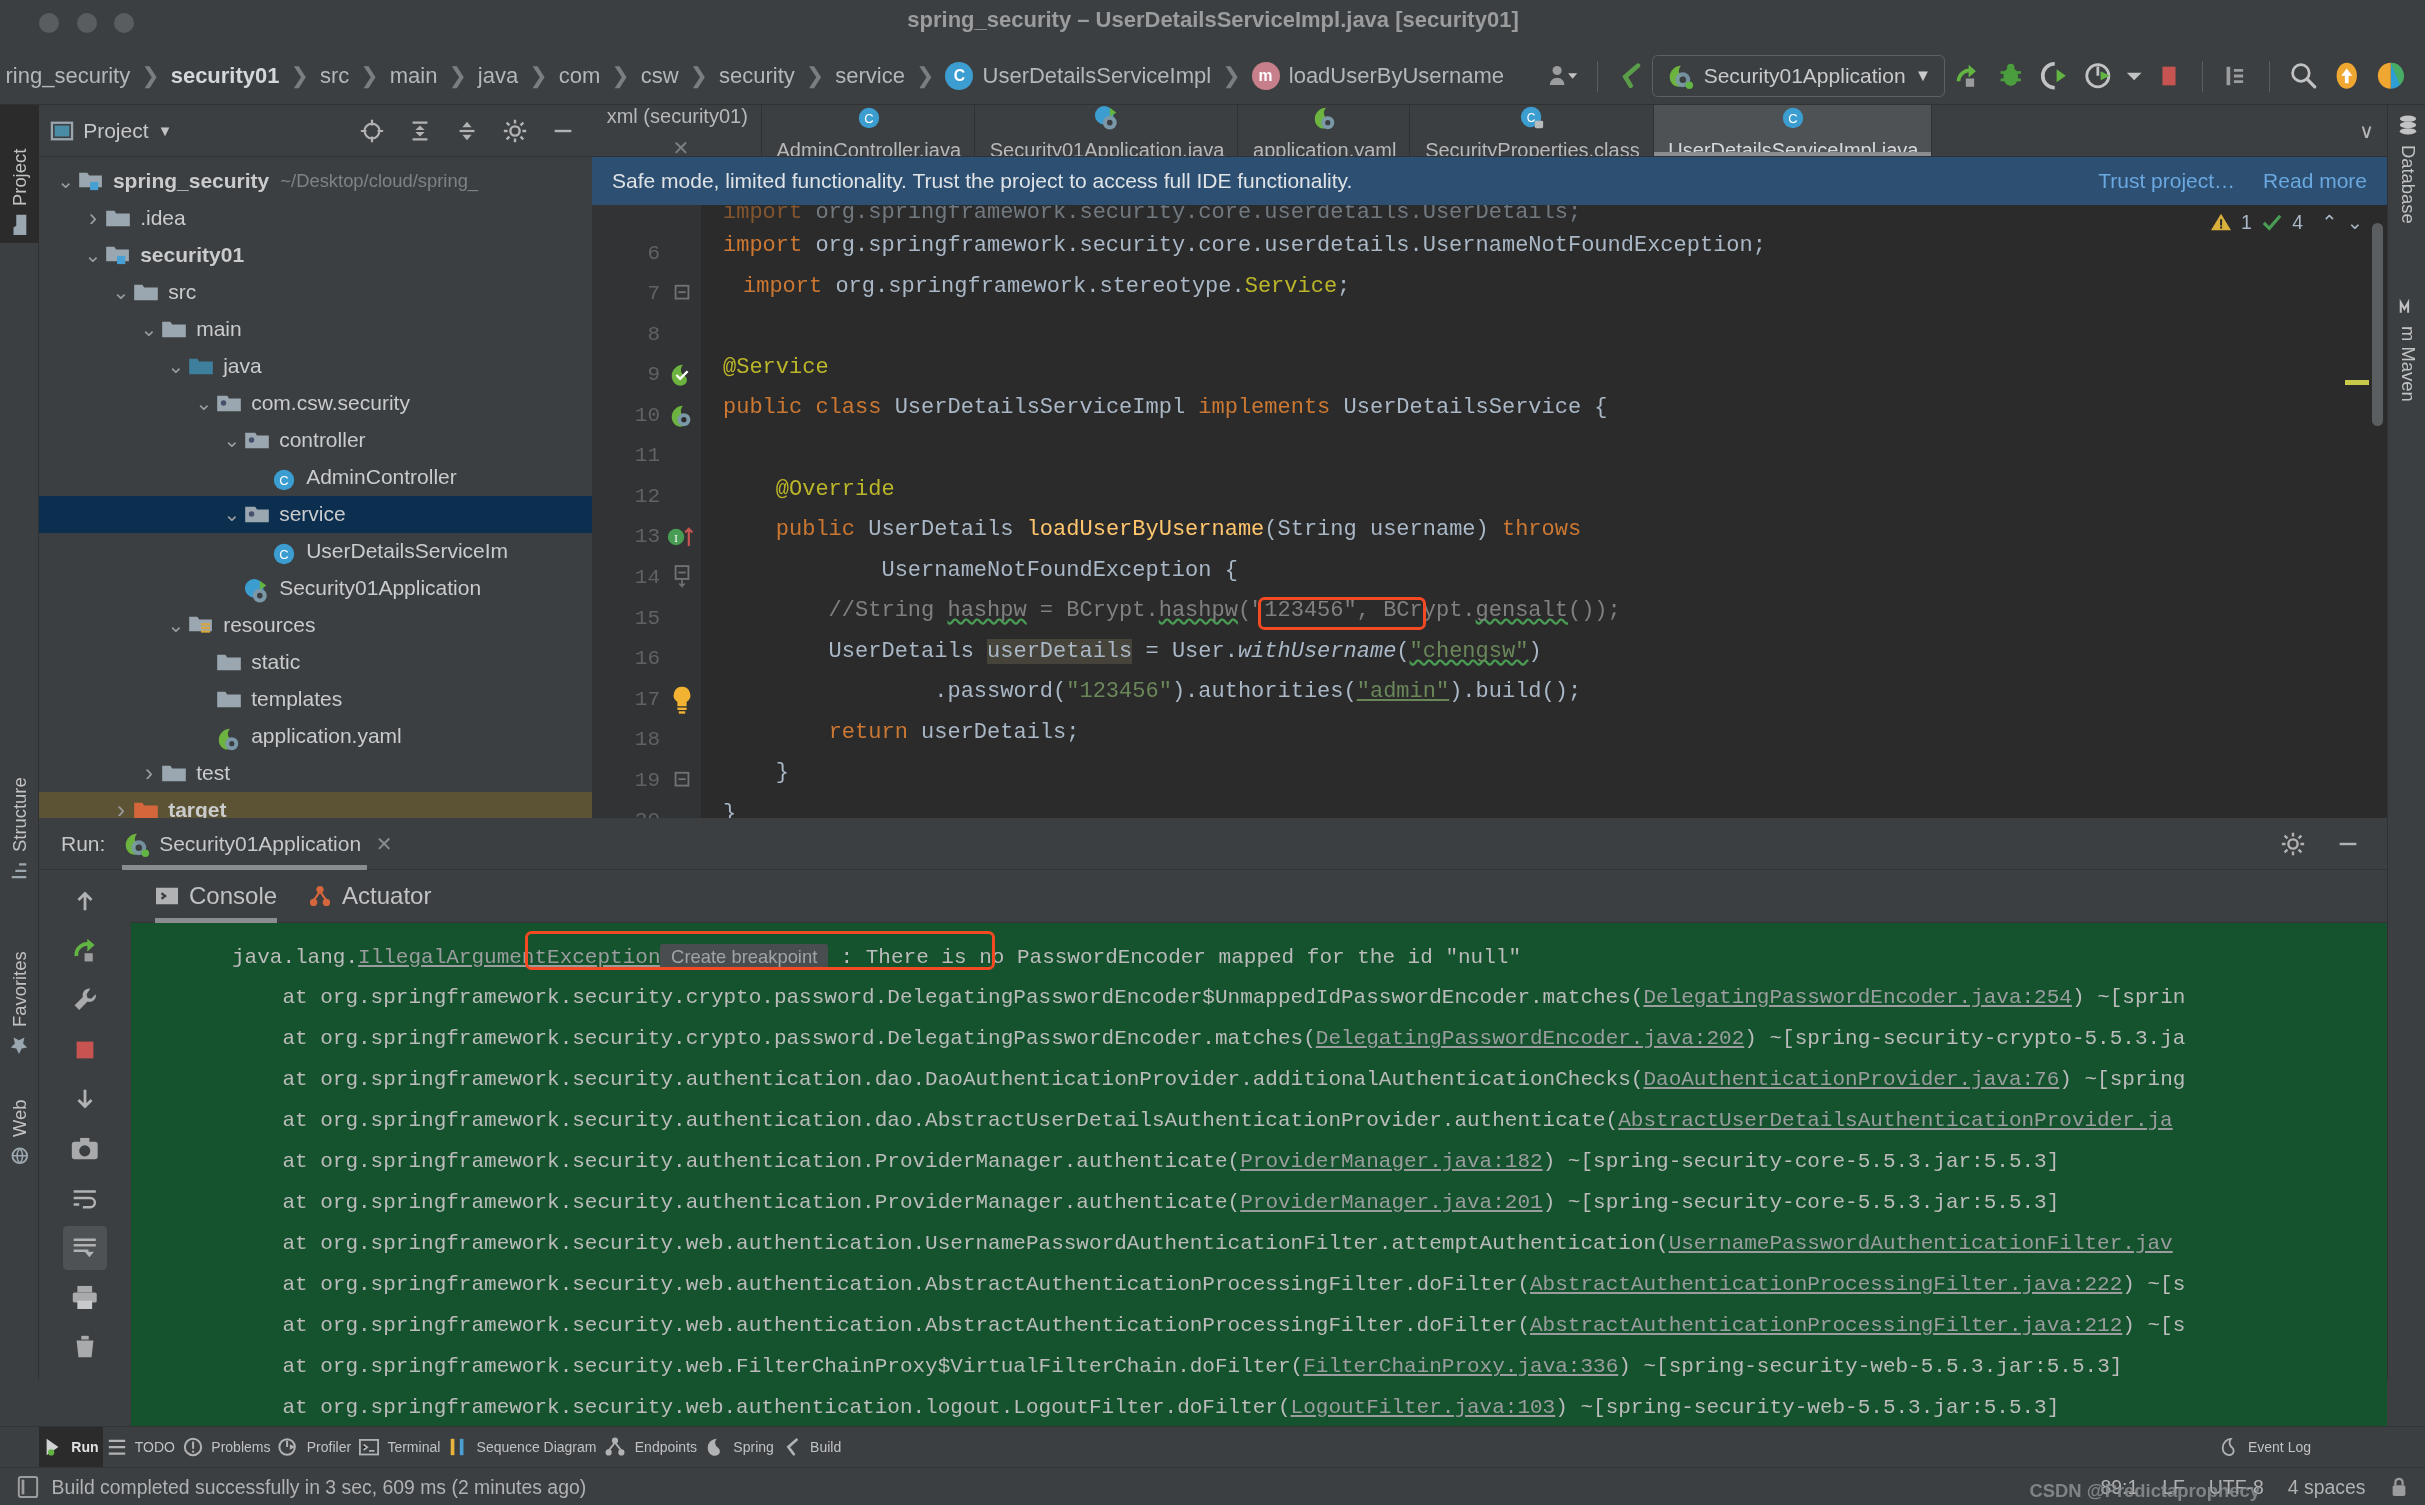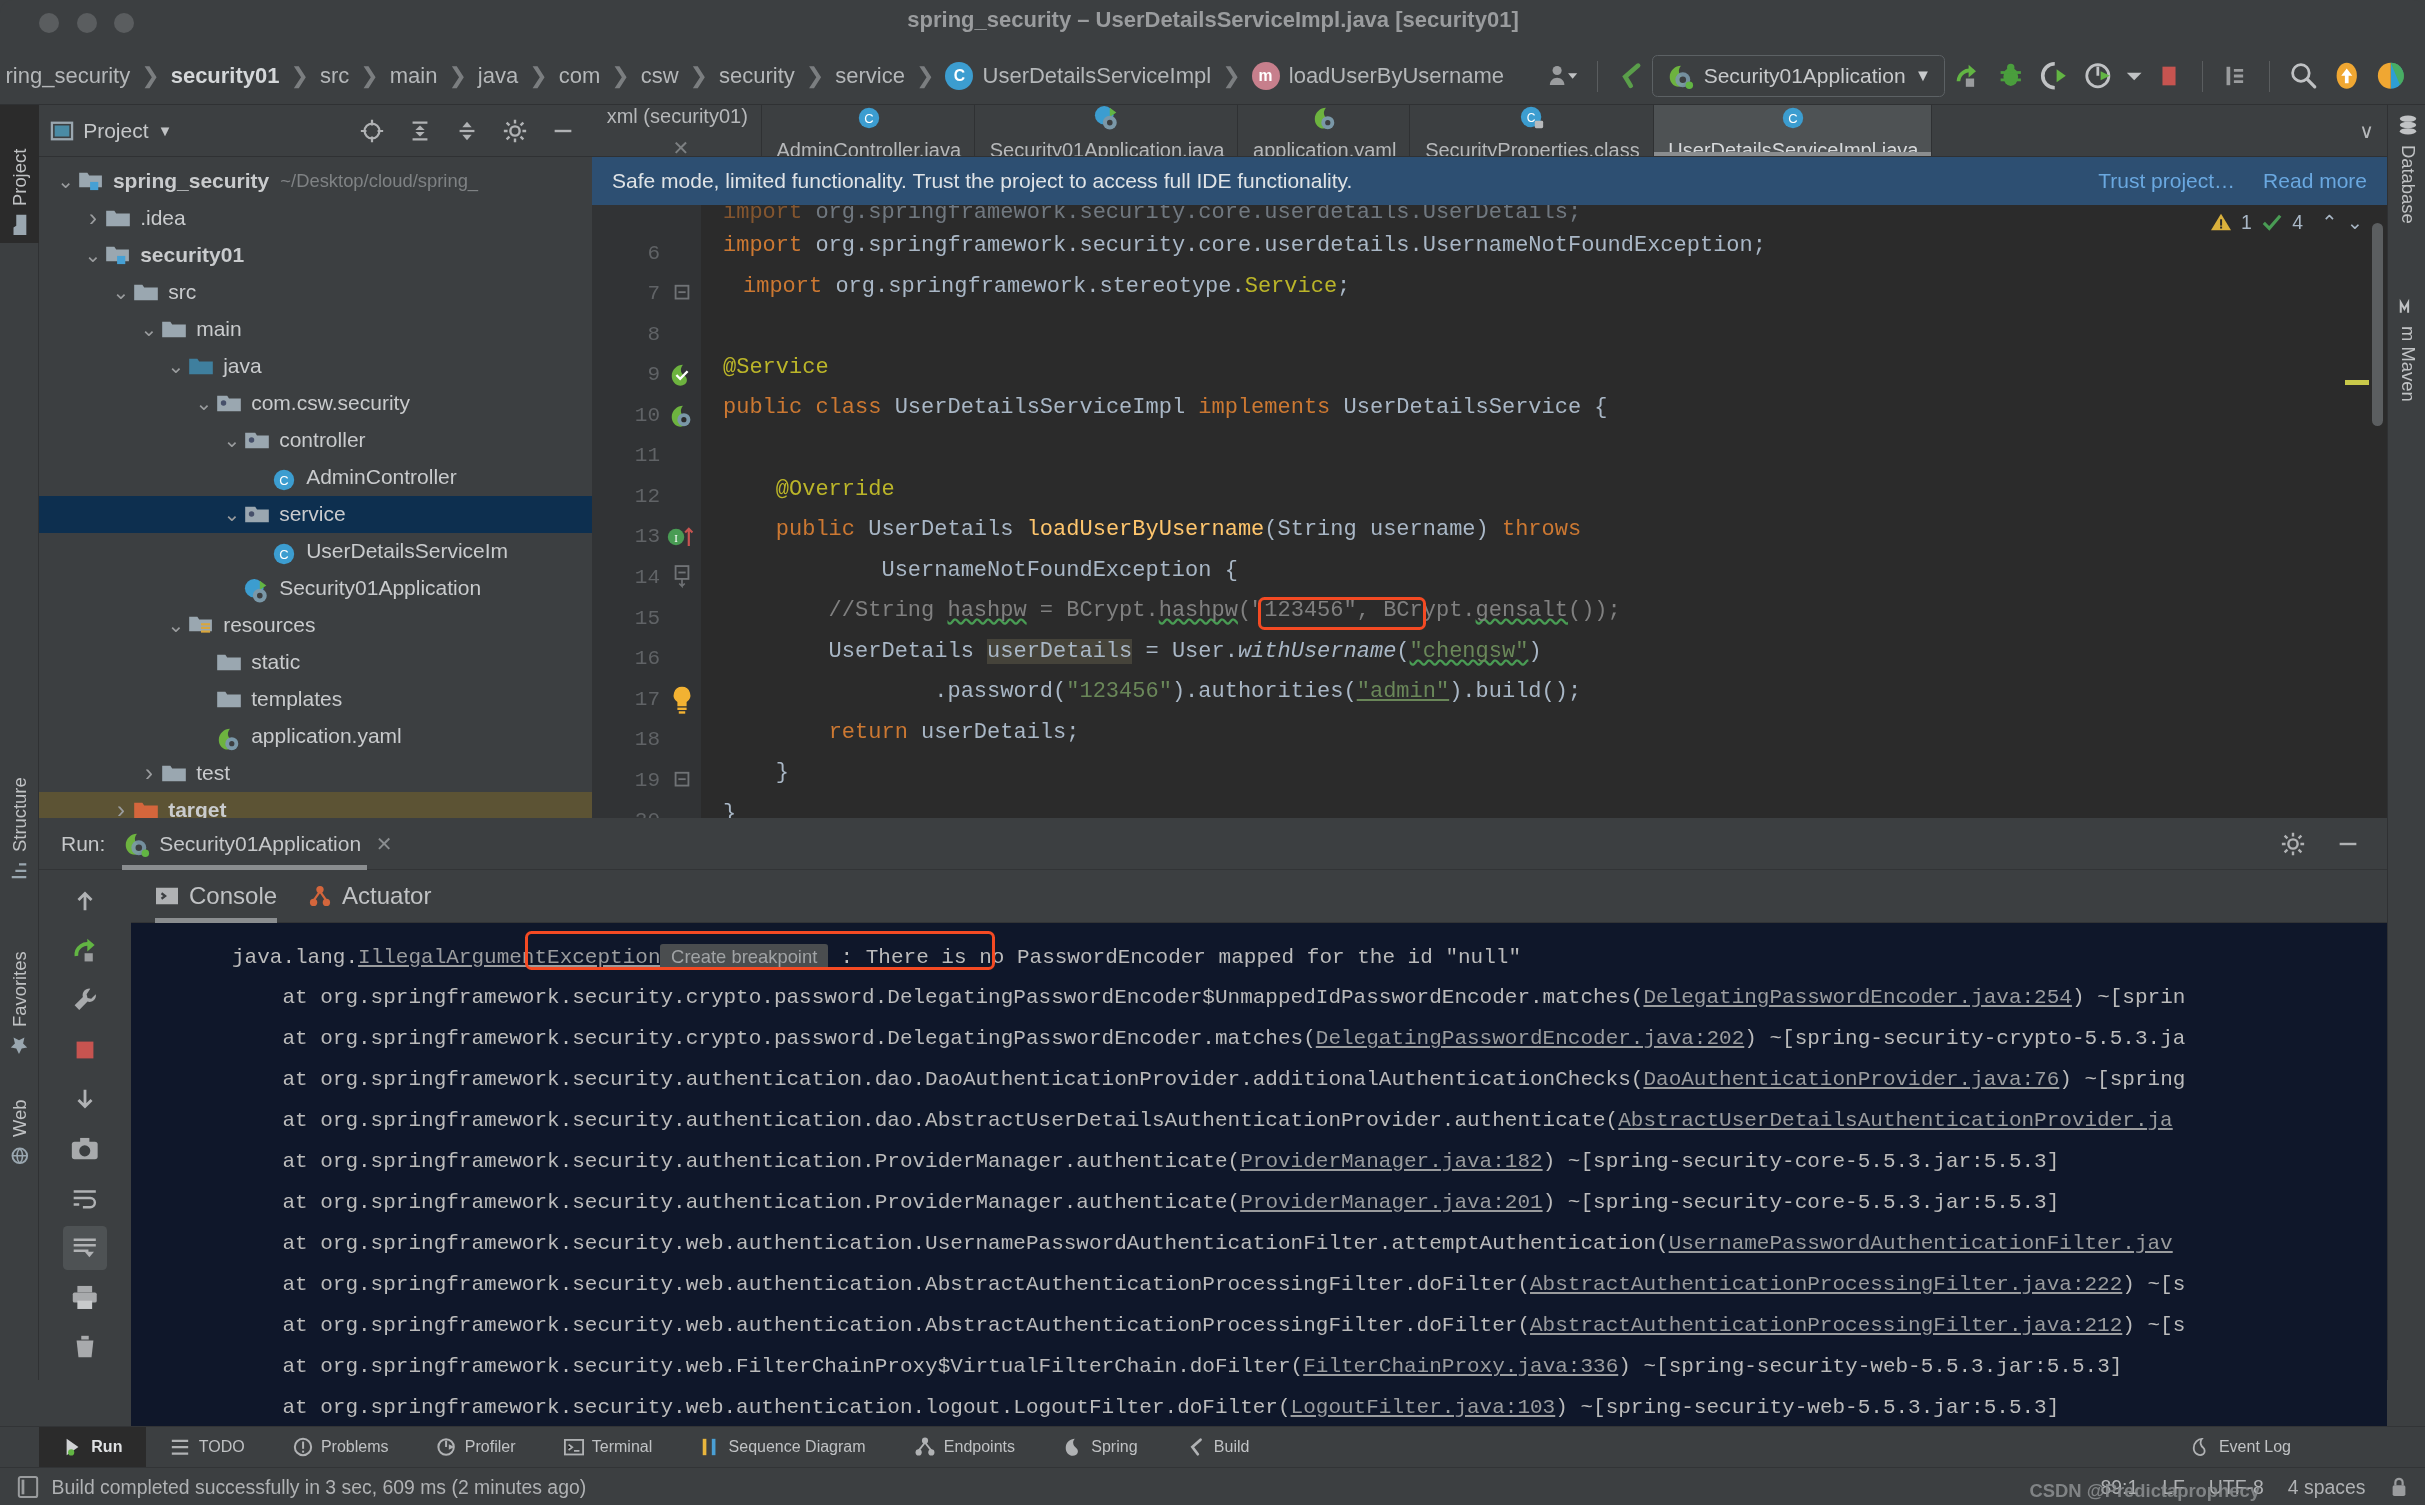--- a/index.html
+++ b/index.html
@@ -167,21 +167,21 @@
   #runhdr { height:52px; display:flex; align-items:center; padding-left:22px; gap:16.6px; border-bottom:0.9px solid #323436;}
   #runhdr .lbl { font-size:21px; color:#c5c7c9;}
   #runhdr .cfgtab { display:flex; align-items:center; gap:9.2px; font-size:21px; color:#c5c7c9; position:relative; height:52px;}
   #runhdr .cfgtab::after{content:"";position:absolute;left:0;right:26px;bottom:0;height:4.6px;background:#8a8d8f;}
   #runhdr .acts { margin-left:auto; display:flex; gap:11px; padding-right:16.6px;}
   #runtoolstrip { position:absolute; left:0; top:52px; width:92px; bottom:0; background:#3c3f41; display:flex; flex-direction:column; align-items:center; padding-top:9.2px; gap:5.5px;}
   #runtabs { position:absolute; left:92px; top:52px; right:0; height:53px; display:flex; align-items:center; gap:31px; padding-left:24px; border-bottom:0.9px solid #323436; background:#3c3f41;}
   .rtab { display:flex; align-items:center; gap:10px; font-size:24px; color:#c0c2c4; height:53px; position:relative;}
   .rtab.active::after{ content:""; position:absolute; left:0; right:0; bottom:0; height:4.6px; background:#8a8d8f;}
   #console {
-    position:absolute; left:92px; top:105px; right:0; bottom:0; background:#0f172a;
+    position:absolute; left:92px; top:105px; right:0; bottom:0; background:#14532d;
     overflow:hidden; padding-top:13px;
   }
   .conline {
     height:41px; line-height:41px; white-space:pre; font-size:21px; color:#bbbbbb;
     font-family:"Liberation Mono","DejaVu Sans Mono",monospace; padding-left:101px;
   }
   .conline.first { padding-left:101px; }
   .lnk { color:#9a9c9e; text-decoration:underline; }
   .exc { color:#9a9c9e; text-decoration:underline;}
   .bp { background:#4a4d4f; color:#a0a3a5; font-size:18.4px; padding:1.8px 5.5px; border-radius:2.8px;
@@ -190,21 +190,21 @@
     position:absolute; left:525px; top:931px; width:470px; height:39px;
     border:3.7px solid #f44a23; border-radius:6.5px; pointer-events:none;
   }
 
   
   #bottombar {
     position:absolute; left:0; bottom:39px; width:2426px; height:41px;
     background:#3c3f41; display:flex; align-items:center; padding-left:39px; gap:0px;
     border-top:0.9px solid #323436;
   }
-  .bbtn { display:flex; align-items:center; gap:8.3px; font-size:16px; color:#c0c2c4; padding:0 24px; height:41px;}
+  .bbtn { display:flex; align-items:center; gap:8.3px; font-size:14px; color:#c0c2c4; padding:0 4px; height:41px;}
   .bbtn.active { background:#2b2b2b; color:#e0e2e4; font-weight:bold;}
   .bbtn-right { margin-left:auto; margin-right:111px; }
 
   
   #statusbar {
     position:absolute; left:0; bottom:0; width:2426px; height:39px;
     background:#3c3f41; display:flex; align-items:center; padding:0 16.6px; gap:13px;
     border-top:0.9px solid #323436; font-size:19.4px; color:#b0b2b4;
   }
   #statusbar .right { margin-left:auto; display:flex; align-items:center; gap:24px;}

